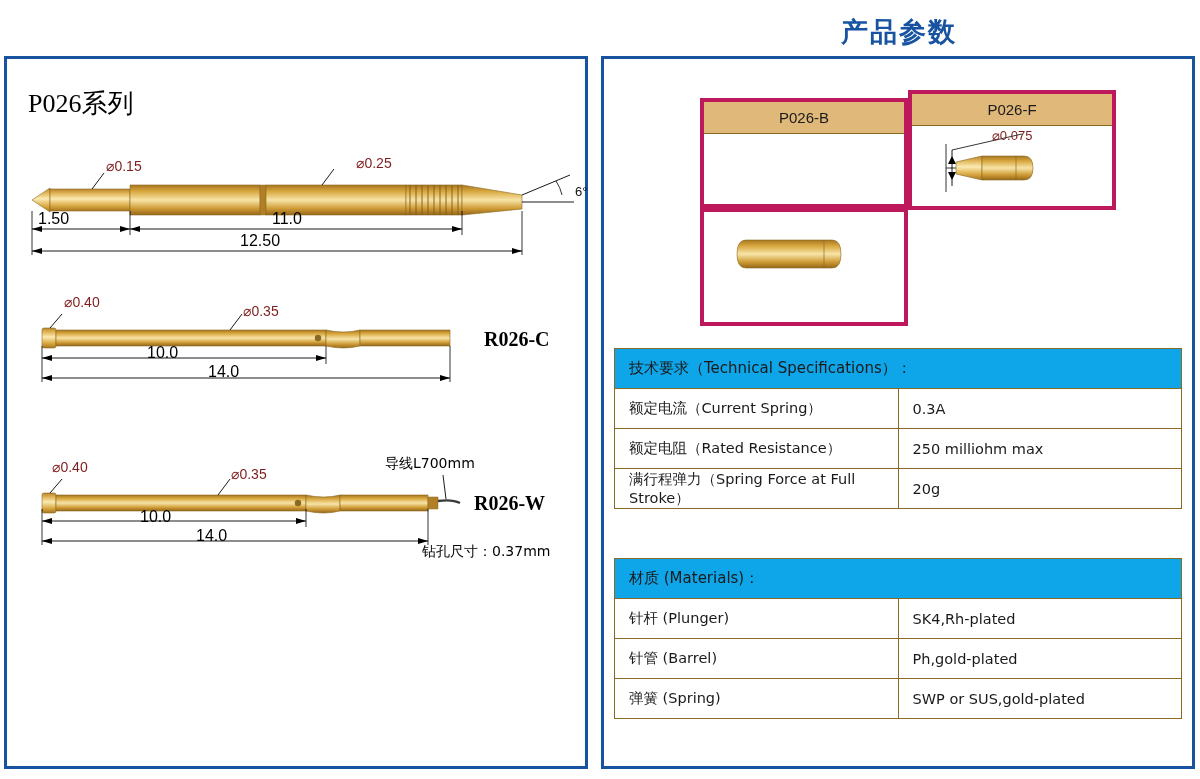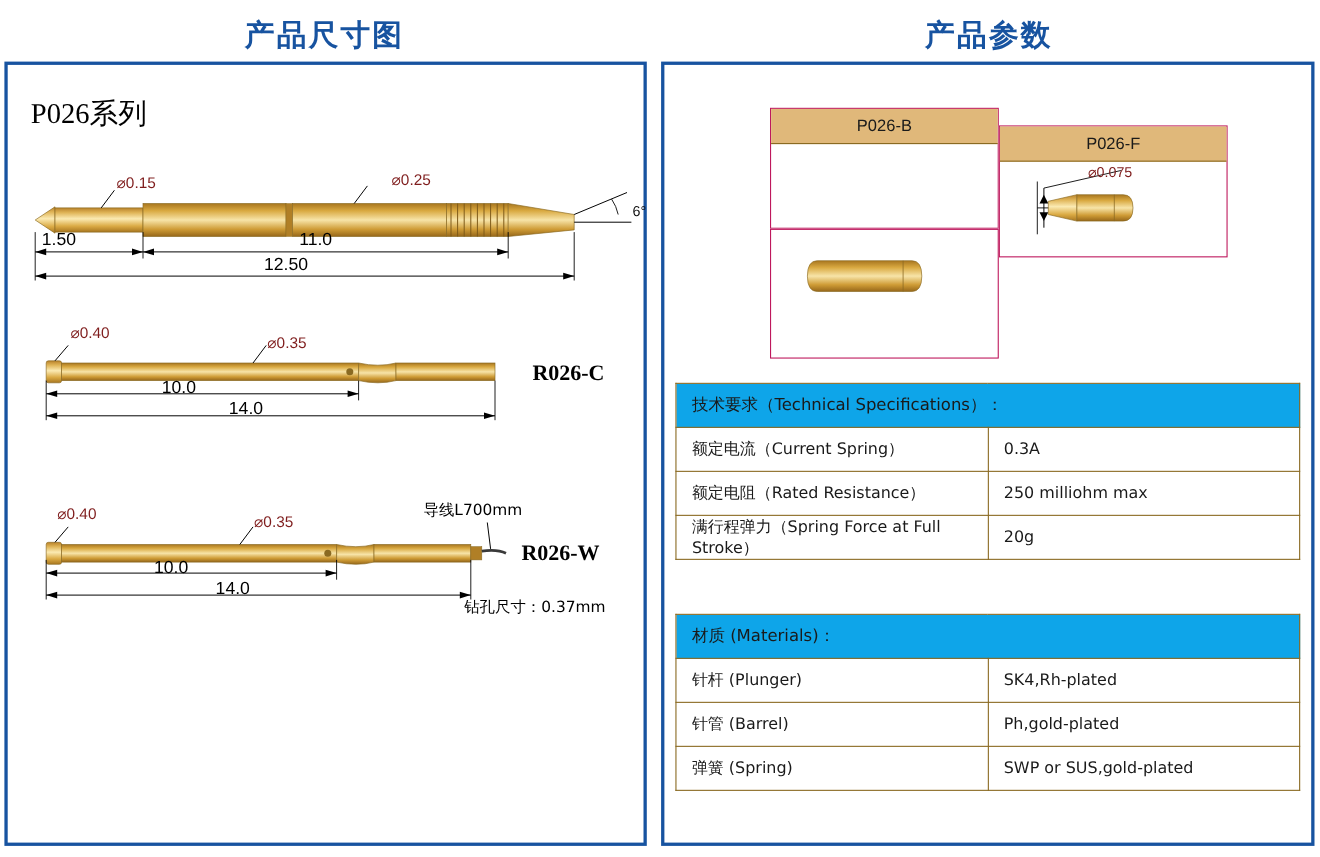--- a/index.html
+++ b/index.html
@@ -78,21 +78,21 @@
     position: absolute;
     font-size: 14px;
     font-family: "DejaVu Sans", "Liberation Sans", sans-serif;
     color: #000;
     white-space: nowrap;
   }
 
   
   .tipbox {
     position: absolute;
-    border: 1px solid #be185d;
+    border: 4px solid #be185d;
     box-sizing: border-box;
     background: #fff;
   }
   .tipbox-head {
     height: 32px;
     background: #e0b87a;
     border-bottom: 1px solid #8a6a22;
     display: flex;
     align-items: center;
     justify-content: center;
@@ -134,21 +134,20 @@
     position: absolute;
     font-size: 13px;
     font-family: "Liberation Sans", sans-serif;
   }
 </style>
 </head>
 <body>
 
 <div class="page">
 
-  <div class="panel-title" id="title-left">产品尺寸图</div>
   <div class="panel-title" id="title-right">产品参数</div>
 
   <div class="panel-box" id="panel-left"></div>
 
   <div id="series-title">P026系列</div>
 
   <svg width="560" height="90" style="position:absolute;left:22px;top:165px;">
     <defs>
       <linearGradient id="g1" x1="0" y1="0" x2="0" y2="1">
         <stop offset="0%" stop-color="#b9822a"></stop>
@@ -283,21 +282,21 @@
   <div class="dim-num" style="left:140px; top:508px;">10.0</div>
   <div class="dim-num" style="left:196px; top:527px;">14.0</div>
   <div class="cn-note" style="left:422px; top:543px;">钻孔尺寸：0.37mm</div>
 
   <div class="panel-box" id="panel-right"></div>
 
   <div class="tipbox" style="left:700px; top:98px; width:208px; height:110px;">
     <div class="tipbox-head">P026-B</div>
   </div>
 
-  <div class="tipbox" style="left:908px; top:114px; width:208px; height:120px;">
+  <div class="tipbox" style="left:908px; top:90px; width:208px; height:120px;">
     <div class="tipbox-head">P026-F</div>
     <div class="tipbox-body">
       <svg width="206" height="87" style="position:absolute;left:0;top:0;">
         <line x1="34" y1="18" x2="34" y2="66" stroke="#000" stroke-width="0.8"></line>
         <line x1="34" y1="42" x2="60" y2="42" stroke="#000" stroke-width="0.8"></line>
         <line x1="40" y1="24" x2="40" y2="60" stroke="#000" stroke-width="0.9"></line>
         <polygon points="40,30 36,38 44,38" fill="#000"></polygon>
         <polygon points="40,54 36,46 44,46" fill="#000"></polygon>
         <polygon points="44,36 70,30 70,54 44,48" fill="url(#g1)" stroke="#8a6a22" stroke-width="0.6"></polygon>
         <path d="M70,30 L112,30 q9,0 9,12 q0,12 -9,12 L70,54 z" fill="url(#g2)" stroke="#8a6a22" stroke-width="0.6"></path>

